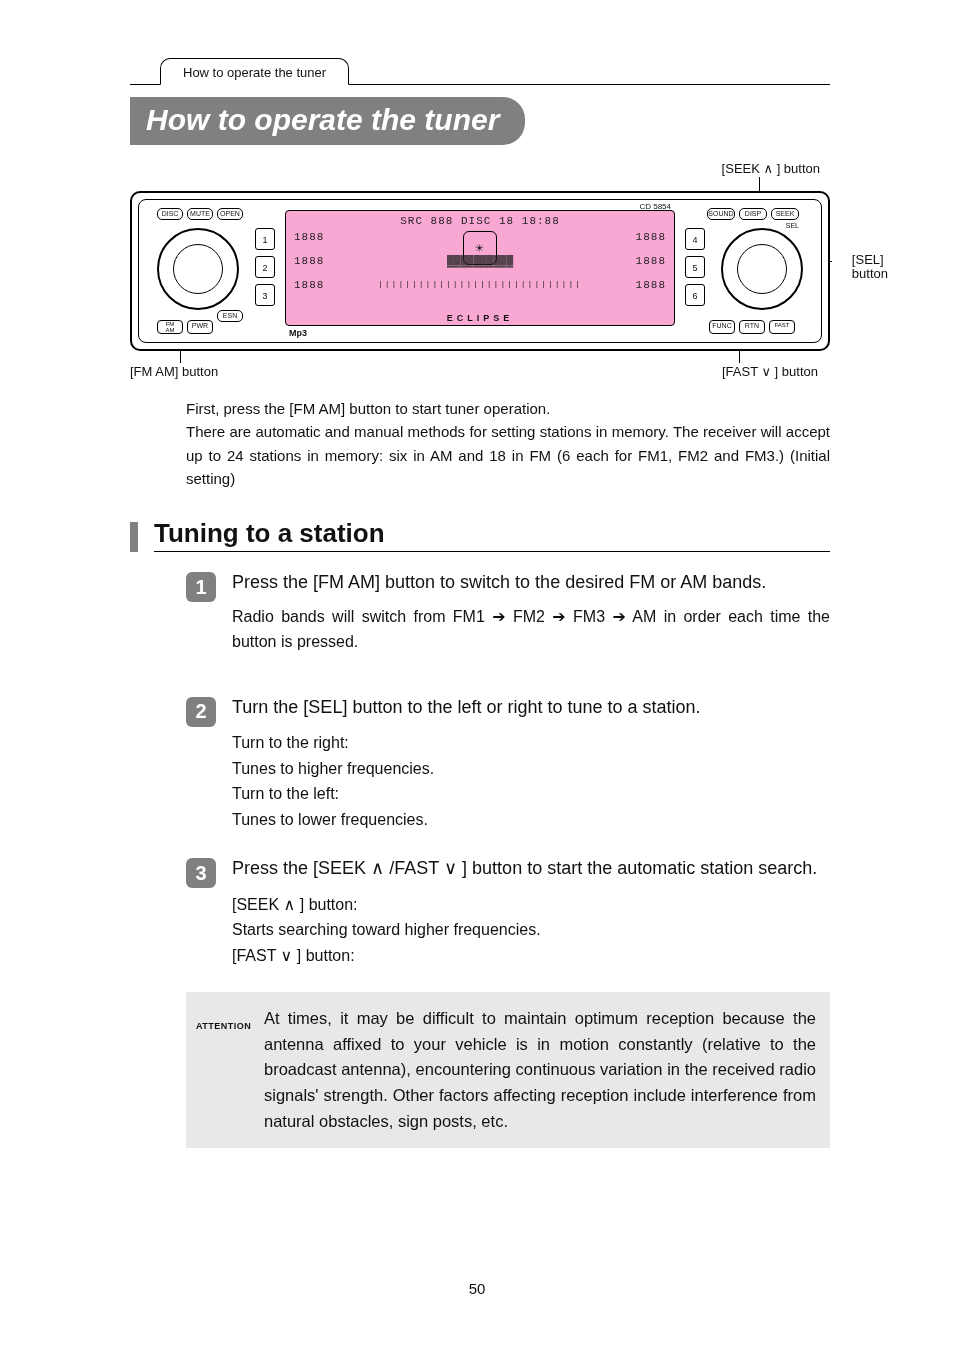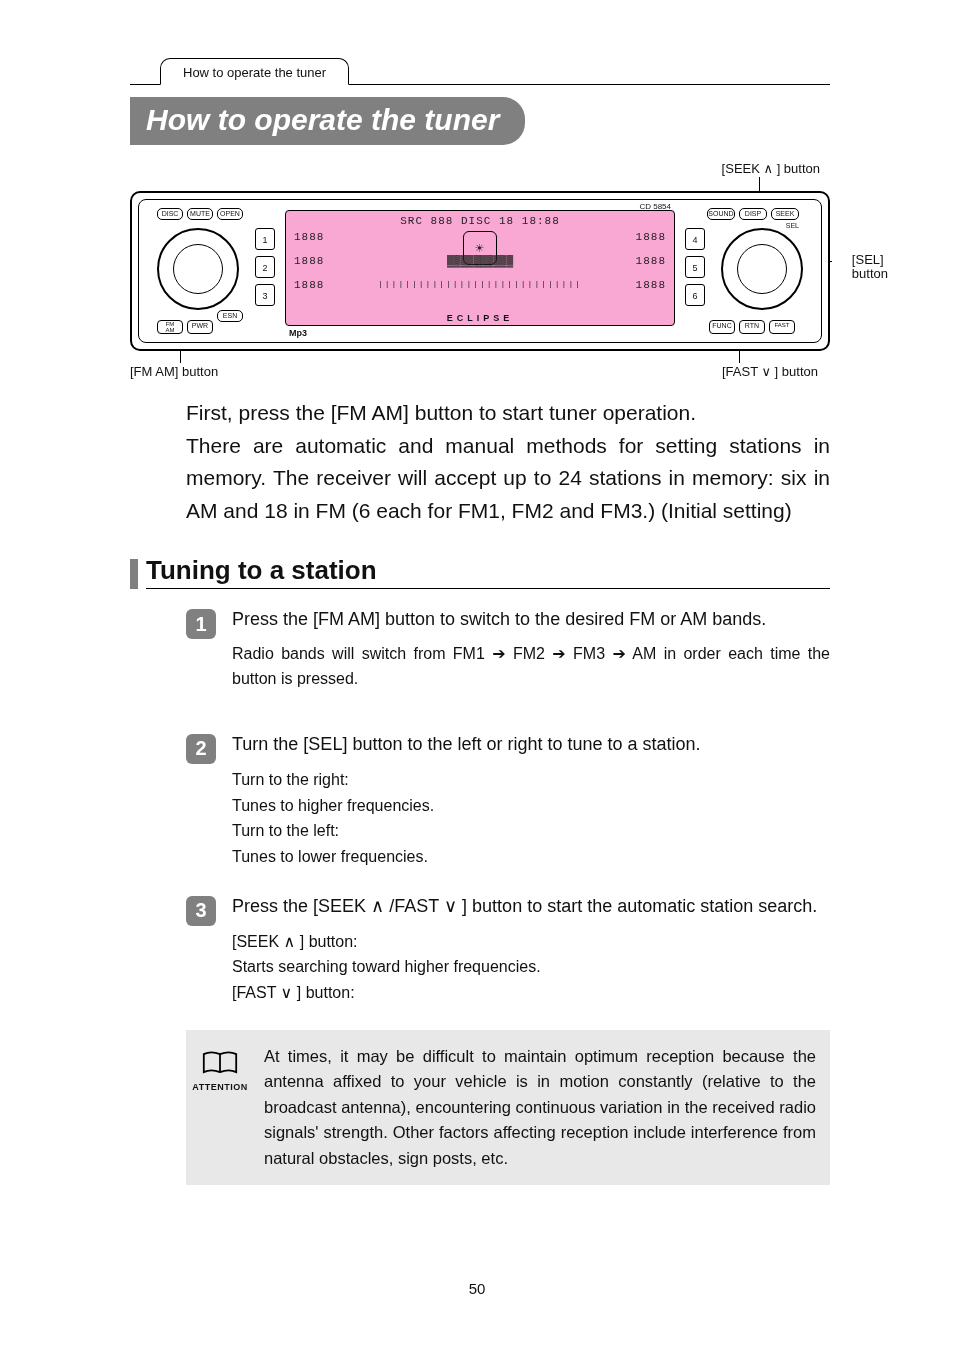--- a/index.html
+++ b/index.html
@@ -166,29 +166,29 @@
     font-size: 14px;
   }
   .eclipse-logo {
     position: absolute; bottom: 2px; left: 0; right: 0;
     text-align: center; font-size: 9px; letter-spacing: 4px; font-weight: bold;
   }
   .mp3 { position:absolute; left: 150px; bottom: 4px; font-size: 9px; font-weight: bold;}
   .model { position:absolute; right: 150px; top: 2px; font-size: 8px; }
 
   .intro {
-    font-size: 21px;
+    font-size: 15px;
     line-height: 1.55;
     margin: 0 0 28px 56px;
     text-align: justify;
   }
   .h2-row {
     display: flex;
     align-items: flex-end;
-    gap: 8px;
+    gap: 16px;
     margin-bottom: 18px;
   }
   .h2-bar {
     width: 8px;
     height: 30px;
     background: #808080;
   }
   .h2 {
     font-size: 26px;
     font-weight: bold;
@@ -238,21 +238,21 @@
     background: #e8e8e8;
     display: flex;
     gap: 16px;
     padding: 14px 14px 14px 6px;
     margin-left: 56px;
     align-items: flex-start;
   }
   .att-icon {
     width: 56px;
     flex-shrink:0;
-    display: flex; flex-direction: column; align-items: center;
+    display: flex; flex-direction: row; align-items: center;
     gap: 4px;
     padding-top: 6px;
   }
   .book-svg { width: 36px; height: 28px; }
   .att-label {
     font-size: 9px;
     font-weight: bold;
     letter-spacing: 0.5px;
   }
   .att-text {

